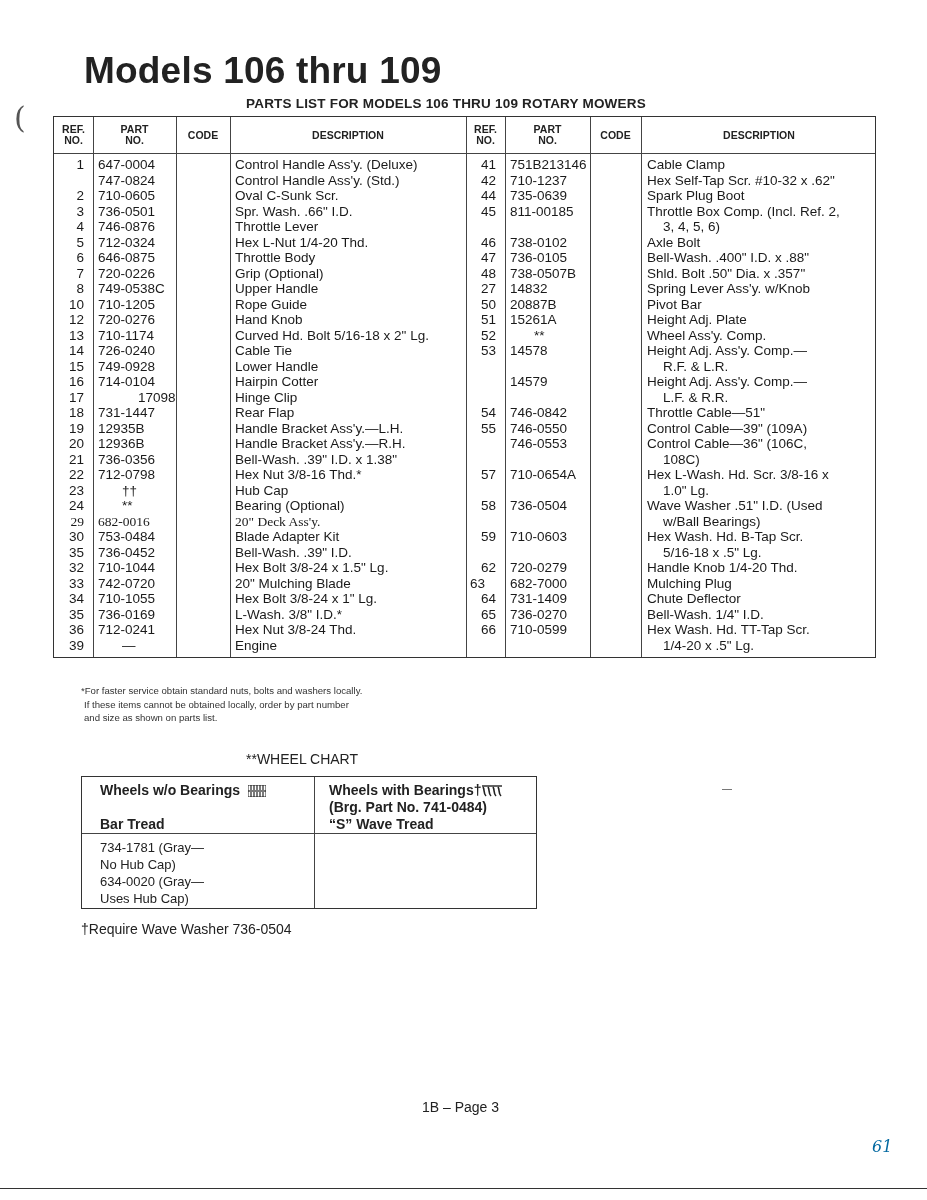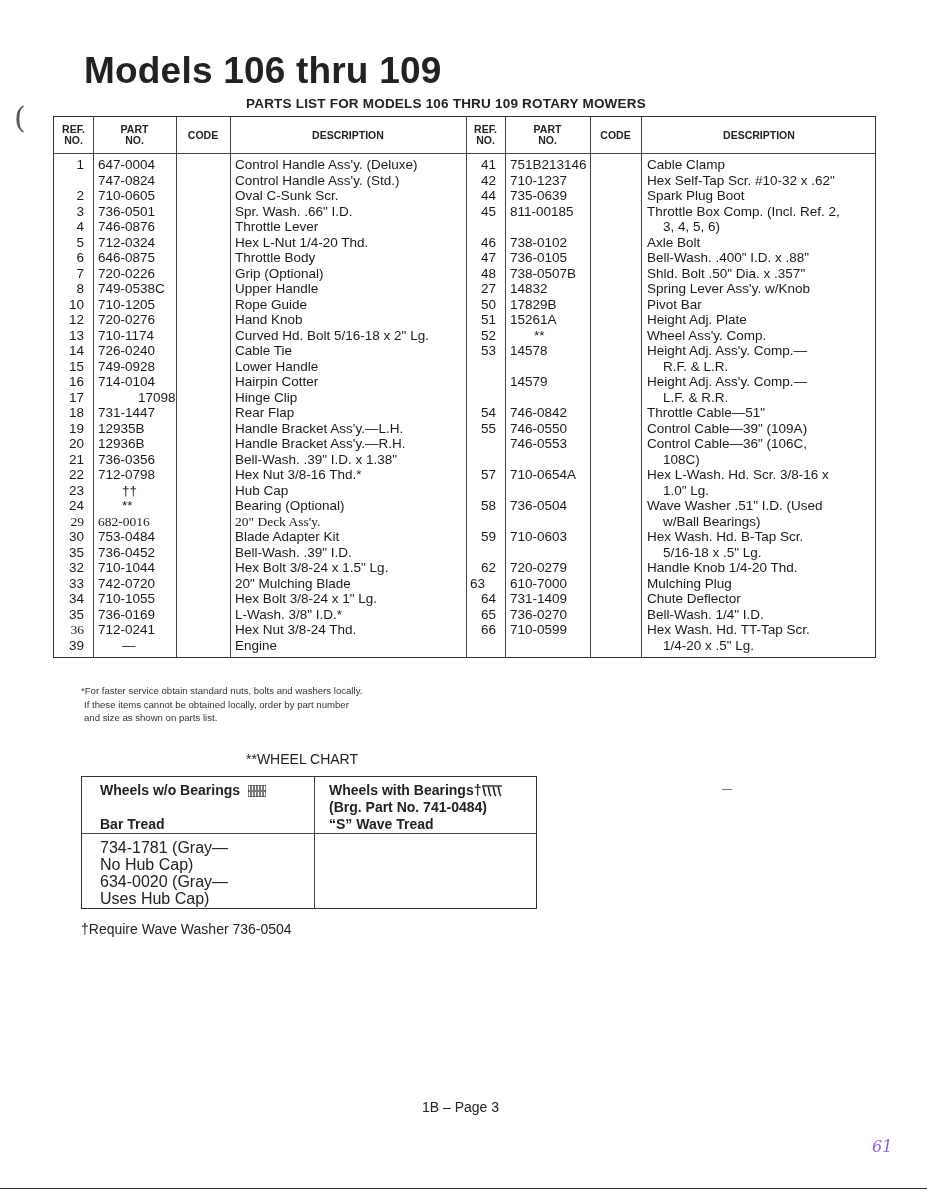--- a/index.html
+++ b/index.html
@@ -41,32 +41,32 @@
   .wheel-title {
     position: absolute; left: 246px; top: 751px; font-size: 14px; color: #222;
   }
   .wheel-table {
     position: absolute; left: 81px; top: 776px; width: 456px; height: 133px;
     border: 1.5px solid #333; box-sizing: border-box;
   }
   .wheel-vline { position: absolute; left: 232px; top: 0; bottom: 0; border-left: 1px solid #444; }
   .wheel-hline { position: absolute; left: 0; right: 0; top: 56px; border-top: 1px solid #444; }
   .wh { position: absolute; font-weight: bold; font-size: 14px; line-height: 17px; color: #222; }
-  .wc { position: absolute; font-size: 16px; line-height: 17px; color: #222; }
+  .wc { position: absolute; font-size: 13px; line-height: 17px; color: #222; }
   .tread-icon {
     display: inline-block; vertical-align: -2px; width: 18px; height: 12px; margin-left: 4px;
   }
   .note-wave {
     position: absolute; left: 81px; top: 921px; font-size: 14px; color: #222;
   }
   .page-num {
     position: absolute; left: 422px; top: 1099px; font-size: 14px; color: #222;
   }
   .hand-mark {
-    position: absolute; left: 872px; top: 1137px; font-size: 16px; color: #8b5cf6;
+    position: absolute; left: 872px; top: 1137px; font-size: 16px; color: #0369a1;
     font-family: "DejaVu Serif", serif; font-style: italic;
   }
   .bottom-rule {
     position: absolute; left: 0; right: 0; top: 1188px; border-top: 1.5px solid #333;
   }
   .dash-mark { position: absolute; left: 722px; top: 789px; width: 10px; border-top: 1px solid #777; }
 </style>
 </head>
 <body>
 
@@ -286,21 +286,21 @@
         <span class="cell " style="left: 128px;"></span>
         <span class="cell " style="left: 181px;">Hex Bolt 3/8-24 x 1" Lg.</span>
       </div>
       <div class="row" style="top: 449.5px; left: 0px; width: 100%;">
         <span class="cell ref" style="left: 4px;">35</span>
         <span class="cell " style="left: 44px;">736-0169</span>
         <span class="cell " style="left: 128px;"></span>
         <span class="cell " style="left: 181px;">L-Wash. 3/8" I.D.*</span>
       </div>
       <div class="row" style="top: 465px; left: 0px; width: 100%;">
-        <span class="cell ref" style="left: 4px; font-family: Liberation Serif, serif;">36</span>
+        <span class="cell ref" style="left: 4px;">36</span>
         <span class="cell " style="left: 44px;">712-0241</span>
         <span class="cell " style="left: 128px;"></span>
         <span class="cell " style="left: 181px;">Hex Nut 3/8-24 Thd.</span>
       </div>
       <div class="row" style="top: 480.5px; left: 0px; width: 100%;">
         <span class="cell ref" style="left: 4px;">39</span>
         <span class="cell " style="left: 68px;">—</span>
         <span class="cell " style="left: 128px;"></span>
         <span class="cell " style="left: 181px;">Engine</span>
       </div>
@@ -352,21 +352,21 @@
         <span class="cell " style="left: 593px;">Shld. Bolt .50" Dia. x .357"</span>
       </div>
       <div class="row" style="top: 124px; left: 0px; width: 100%;">
         <span class="cell ref" style="left: 416px;">27</span>
         <span class="cell " style="left: 456px;">14832</span>
         <span class="cell " style="left: 541px;"></span>
         <span class="cell " style="left: 593px;">Spring Lever Ass'y. w/Knob</span>
       </div>
       <div class="row" style="top: 139.5px; left: 0px; width: 100%;">
         <span class="cell ref" style="left: 416px;">50</span>
-        <span class="cell " style="left: 456px;">17829B</span>
+        <span class="cell " style="left: 456px;">20887B</span>
         <span class="cell " style="left: 541px;"></span>
         <span class="cell " style="left: 593px;">Pivot Bar</span>
       </div>
       <div class="row" style="top: 155px; left: 0px; width: 100%;">
         <span class="cell ref" style="left: 416px;">51</span>
         <span class="cell " style="left: 456px;">15261A</span>
         <span class="cell " style="left: 541px;"></span>
         <span class="cell " style="left: 593px;">Height Adj. Plate</span>
       </div>
       <div class="row" style="top: 170.5px; left: 0px; width: 100%;">
@@ -442,21 +442,21 @@
         <span class="cell" style="left: 609px;">5/16-18 x .5" Lg.</span>
       </div>
       <div class="row" style="top: 403px; left: 0px; width: 100%;">
         <span class="cell ref" style="left: 416px;">62</span>
         <span class="cell " style="left: 456px;">720-0279</span>
         <span class="cell " style="left: 541px;"></span>
         <span class="cell " style="left: 593px;">Handle Knob 1/4-20 Thd.</span>
       </div>
       <div class="row" style="top: 418.5px; left: 0px; width: 100%;">
         <span class="cell ref" style="left: 405px;">63</span>
-        <span class="cell " style="left: 456px;">610-7000</span>
+        <span class="cell " style="left: 456px;">682-7000</span>
         <span class="cell " style="left: 541px;"></span>
         <span class="cell " style="left: 593px;">Mulching Plug</span>
       </div>
       <div class="row" style="top: 434px; left: 0px; width: 100%;">
         <span class="cell ref" style="left: 416px;">64</span>
         <span class="cell " style="left: 456px;">731-1409</span>
         <span class="cell " style="left: 541px;"></span>
         <span class="cell " style="left: 593px;">Chute Deflector</span>
       </div>
       <div class="row" style="top: 449.5px; left: 0px; width: 100%;">

